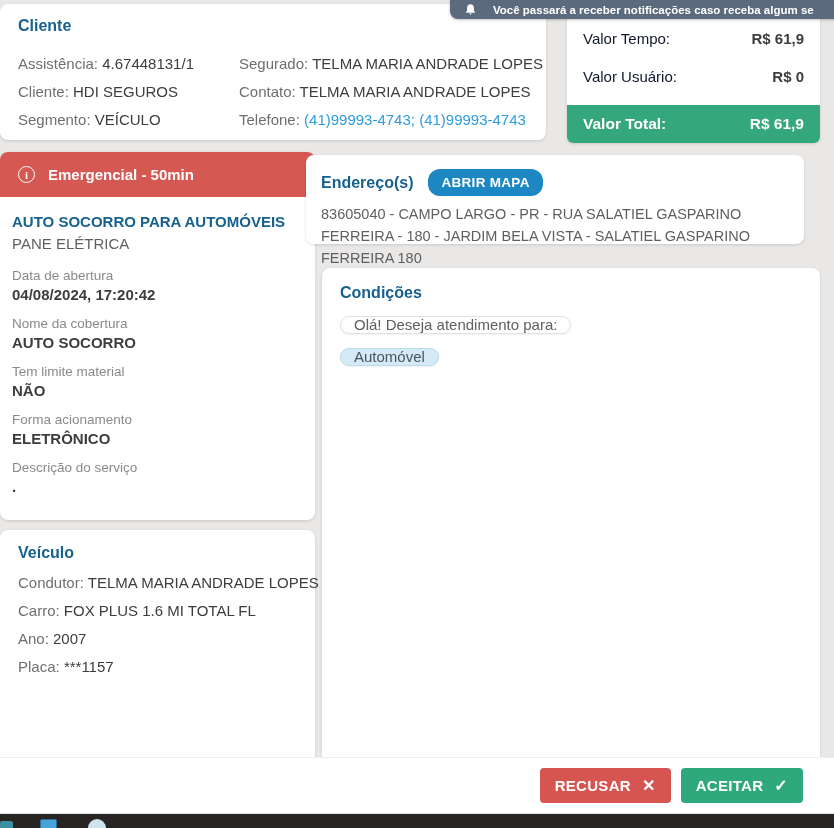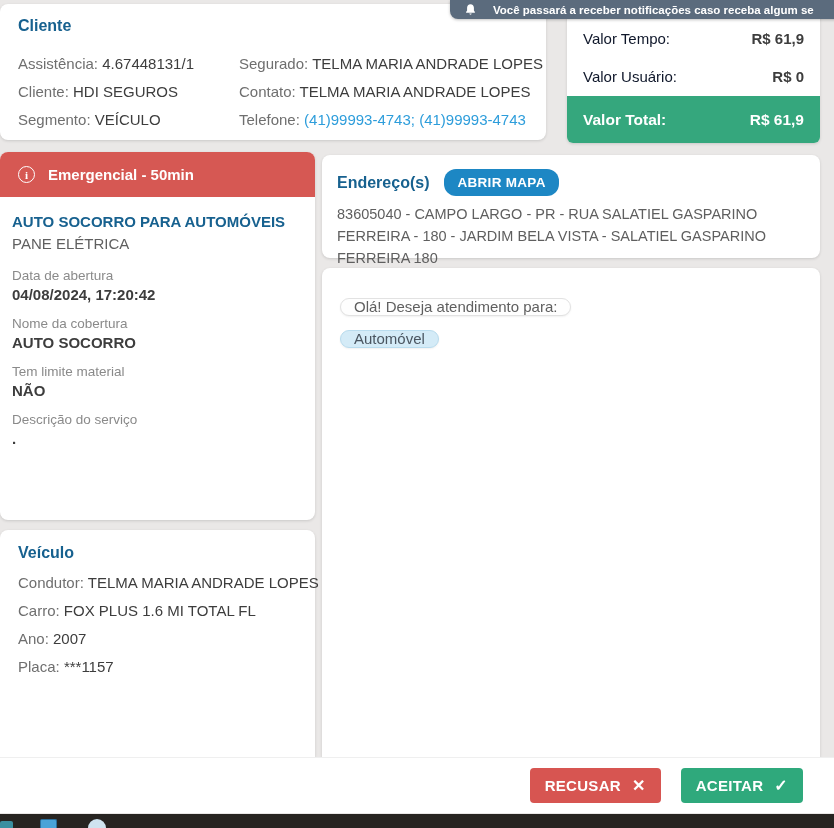--- a/index.html
+++ b/index.html
@@ -38,21 +38,21 @@
   .kv-value { color:#3d3d3d; }
   .kv-link  { color:#2d9ddb; }
 
   
   .valores { left:567px; top:12px; width:253px; height:131px; border-radius:6px; }
   .valor-rows { padding:18px 16px 0 16px; }
   .valor-row { display:flex; justify-content:space-between; font-size:15px; margin-bottom:21px; }
   .valor-row .vlabel { color:#0f172a; }
   .valor-row .vvalue { font-weight:bold; color:#3d3d3d; }
   .valor-total {
-    position:absolute; left:0; bottom:0; width:100%; height:47px;
+    position:absolute; left:0; bottom:0; width:100%; height:38px;
     background:#35a77d; border-radius:0 0 6px 6px;
     display:flex; justify-content:space-between; align-items:center;
     padding:0 16px; color:#fff; font-weight:bold; font-size:15.5px;
   }
 
   
   .servico { left:0; top:152px; width:315px; height:368px; }
   .servico-banner {
     height:45px; background:#d65853; border-radius:8px 8px 0 0;
     display:flex; align-items:center; gap:13px; padding:0 18px;
@@ -69,21 +69,21 @@
   .servico-sub { color:#5f5f5f; font-size:15px; margin-bottom:16px; }
   .field { margin-bottom:13px; }
   .field-label { color:#8a8a8a; font-size:13.5px; margin-bottom:3px; }
   .field-value { color:#3d3d3d; font-weight:bold; font-size:15px; }
 
   
   .veiculo { left:0; top:530px; width:315px; height:227px; border-radius:8px 8px 0 0; padding:14px 18px; }
   .veiculo .kv-row { margin-top:13px; height:15px; line-height:15px; }
 
   
-  .endereco { left:322px; top:155px; width:498px; height:103px; padding:14px 15px; }
+  .endereco { left:306px; top:155px; width:498px; height:89px; padding:14px 15px; }
   .endereco-head { display:flex; align-items:center; gap:15px; }
   .map-btn {
     background:#1d87c4; color:#fff; border:none; font-weight:bold;
     font-size:13.5px; padding:6px 13px; border-radius:12px; cursor:pointer;
     font-family:"Liberation Sans", sans-serif; letter-spacing:0.3px;
   }
   .address { color:#5f5f5f; font-size:14.5px; line-height:1.5; margin-top:8px; }
 
   
   .condicoes { left:322px; top:268px; width:498px; height:489px; border-radius:8px 8px 0 0; padding:16px 18px; }
@@ -93,21 +93,21 @@
     padding:8px 13px; margin-top:14px; box-shadow:0 1px 2px rgba(0,0,0,0.06);
   }
   .chip.selected { background:#d4ebf7; border-color:#b9dcee; color:#4a5560; }
   .chip-line { line-height:0; }
 
   
   .footer {
     position:absolute; left:0; top:757px; width:834px; height:56px;
     background:#fff; border-top:1px solid #efefef;
     display:flex; justify-content:flex-end; align-items:center;
-    gap:20px; padding-right:31px; z-index:10;
+    gap:10px; padding-right:31px; z-index:10;
   }
   .action-btn {
     display:flex; align-items:center; gap:11px;
     color:#fff; font-weight:bold; font-size:15px; letter-spacing:0.3px;
     border:none; border-radius:4px; padding:9px 15px; cursor:pointer;
     font-family:"Liberation Sans", sans-serif;
   }
   .btn-recusar { background:#d75551; }
   .btn-aceitar { background:#2fa97c; }
   .btn-glyph { font-size:16px; font-weight:bold; line-height:1; }
@@ -198,20 +198,24 @@
     </div>
     <div class="field">
       <div class="field-label">Nome da cobertura</div>
       <div class="field-value">AUTO SOCORRO</div>
     </div>
     <div class="field">
       <div class="field-label">Tem limite material</div>
       <div class="field-value">NÃO</div>
     </div>
     <div class="field">
+      <div class="field-label">Forma acionamento</div>
+      <div class="field-value">ELETRÔNICO</div>
+    </div>
+    <div class="field">
       <div class="field-label">Descrição do serviço</div>
       <div class="field-value">.</div>
     </div>
   </div>
 </div>
 
 <div class="card veiculo">
   <div class="card-title">Veículo</div>
   <div class="kv-row">
     <span class="kv-label">Condutor:</span>
@@ -233,20 +237,21 @@
 
 <div class="card endereco">
   <div class="endereco-head">
     <span class="card-title">Endereço(s)</span>
     <button class="map-btn">ABRIR MAPA</button>
   </div>
   <div class="address">83605040 - CAMPO LARGO - PR - RUA SALATIEL GASPARINO FERREIRA - 180 - JARDIM BELA VISTA - SALATIEL GASPARINO FERREIRA 180</div>
 </div>
 
 <div class="card condicoes">
+  <div class="card-title">Condições</div>
   <div class="chip-line"><span class="chip">Olá! Deseja atendimento para:</span></div>
   <div class="chip-line"><span class="chip selected">Automóvel</span></div>
 </div>
 
 <div class="footer">
   <button class="action-btn btn-recusar">
     <span>RECUSAR</span>
     <span class="btn-glyph">✕</span>
   </button>
   <button class="action-btn btn-aceitar">

